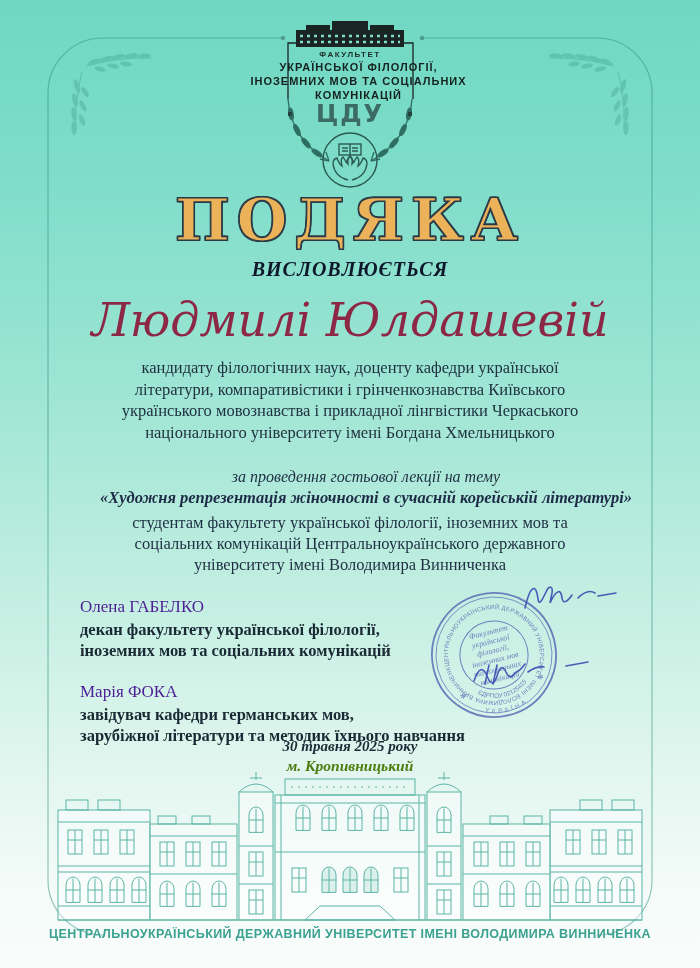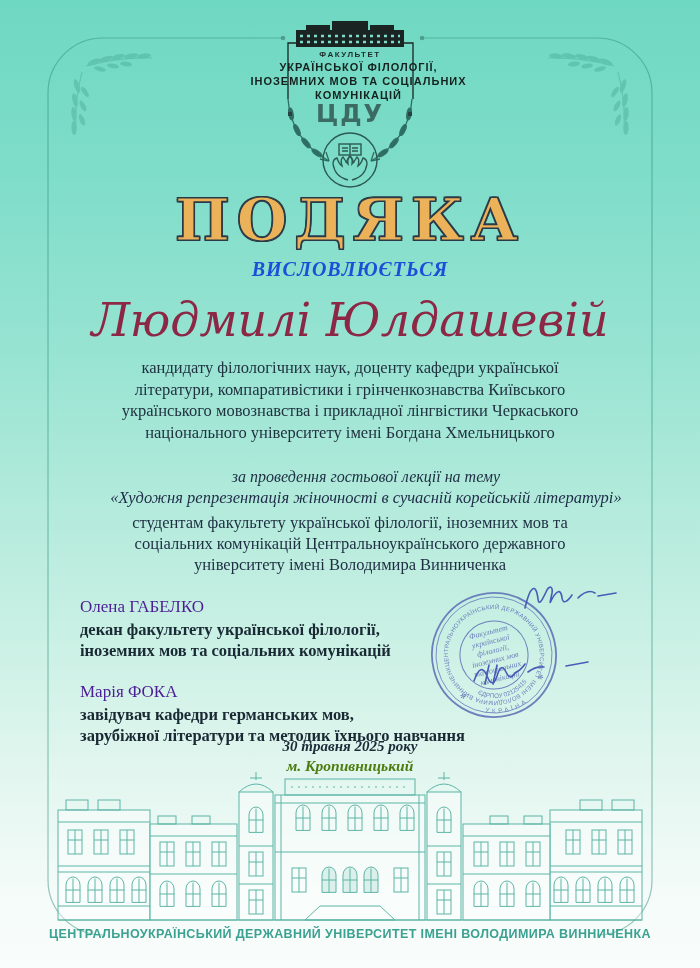--- a/index.html
+++ b/index.html
@@ -15,26 +15,26 @@
   .logo-fac1{top:50px;font-family:"Liberation Sans",sans-serif;font-size:8px;font-weight:700;letter-spacing:1.5px;color:#1d2b29;}
   .logo-fac2{font-family:"Liberation Sans",sans-serif;font-size:11px;font-weight:700;letter-spacing:1px;color:#15221f;padding-left:17px;}
   .l2{top:61px}.l3{top:75px}.l4{top:89px}
   .logo-abbr-row{top:100px;display:flex;justify-content:center;align-items:center;gap:24px;width:100%;}
   .logo-abbr{font-family:"DejaVu Sans",sans-serif;font-size:24px;font-weight:700;letter-spacing:2px;color:#3c6b63;}
   .sq-dot{width:4px;height:4px;background:#28433f;}
 
   .title{top:186px;font-family:"DejaVu Serif",serif;font-size:58px;font-weight:700;letter-spacing:7px;color:#ecb259;
     -webkit-text-stroke:1.2px #2a3a47;
     text-shadow:-1px -1px 0 #2a3a47,1px -1px 0 #2a3a47,-1px 1px 0 #2a3a47,1px 1px 0 #2a3a47;}
-  .subtitle{top:258px;font-size:20px;font-weight:700;font-style:italic;letter-spacing:1px;color:#1d4ed8;}
+  .subtitle{top:258px;font-size:20px;font-weight:700;font-style:italic;letter-spacing:1px;color:#0f172a;}
   .recipient{top:293px;font-family:"DejaVu Serif",serif;font-style:italic;font-size:46px;color:#8c2745;}
 
   .desc{top:357px;font-size:16.5px;line-height:21.5px;color:#203240;font-weight:500;}
   .reason{top:468px;font-style:italic;font-size:16px;color:#1d2d42;margin-left:32px;}
-  .lecture{top:488px;font-style:italic;font-weight:400;font-size:16.5px;color:#1d2b47;padding-left:32px;}
+  .lecture{top:488px;font-style:italic;font-weight:700;font-size:16.5px;color:#1d2b47;padding-left:32px;}
   .aud{font-size:16.5px;color:#1d2d42;line-height:21px;}
   .a1{top:512px}.a2{top:533px}.a3{top:554px}
 
   .sig-name{left:80px;font-size:17px;font-weight:400;color:#4c1d95;}
   .sig-role{left:80px;font-size:16.5px;font-weight:600;color:#1a2a34;}
   .s1n{top:597px}.s1r1{top:620px}.s1r2{top:641px}
   .s2n{top:682px}.s2r1{top:705px}.s2r2{top:726px}
 
   .date{top:738px;font-style:italic;font-weight:700;font-size:15px;color:#1b2b38;}
   .city{top:757px;font-style:italic;font-weight:700;font-size:15.5px;color:#4d7c0f;}

